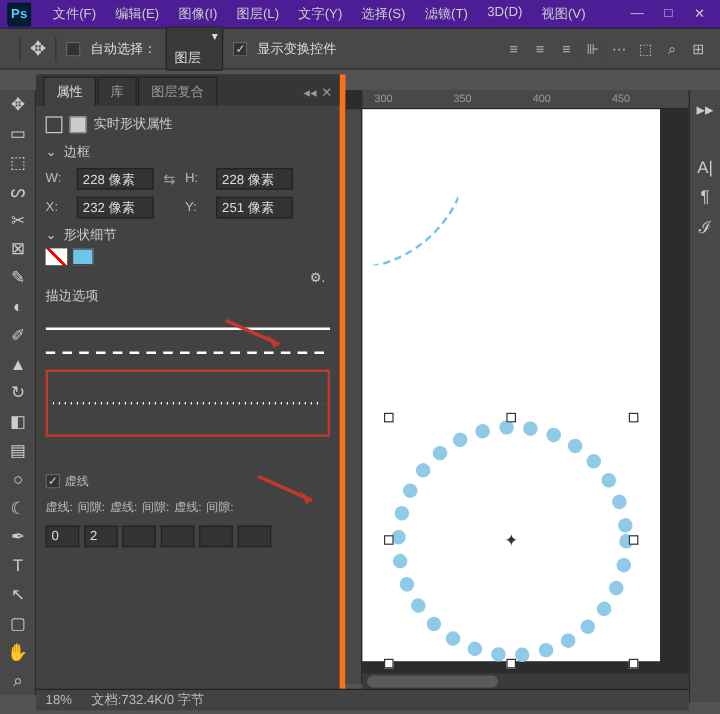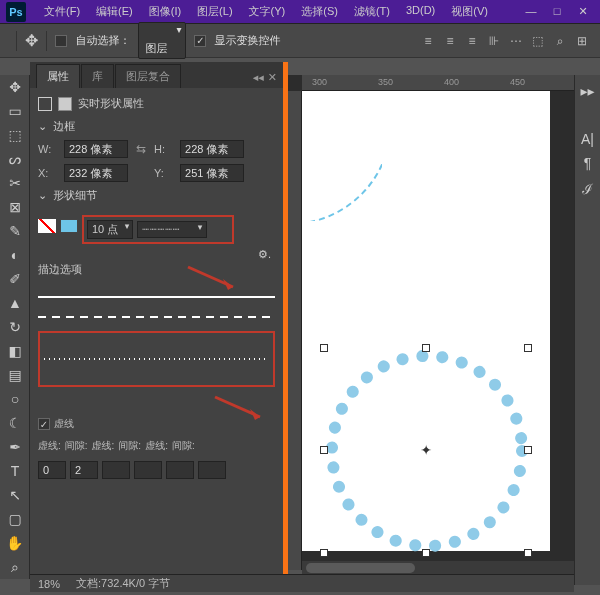--- a/index.html
+++ b/index.html
@@ -168,24 +168,20 @@
       <span class="lbl">X:</span>
       <input class="inp" value="232 像素" style="">
       <span class="link-icon" style="visibility:hidden">⇆</span>
       <span class="lbl">Y:</span>
       <input class="inp" value="251 像素" style="">
     </div>
     <div class="section-head">形状细节</div>
     <div style="display:flex;align-items:center;gap:4px">
       <span class="swatch sw-none"></span>
       <span class="swatch sw-blue"></span>
-      <div class="stroke-row">
-        <span class="mini-select">10 点</span>
-        <span class="mini-select" style="width:70px;letter-spacing:1px">┈┈┈┈┈</span>
-      </div>
     </div>
 
     <div class="stroke-opts">
       <span>描边选项</span>
       <span class="gear">⚙.</span>
     </div>
 
     <svg class="arrow1" viewBox="0 0 60 30" style="position:absolute;top:200px;left:148px;width:60px;height:30px">
         <path d="M55 25 L10 5" stroke="#c0392b" stroke-width="3"></path>
         <path d="M55 25 L45 17 L50 28 Z" fill="#c0392b"></path>

